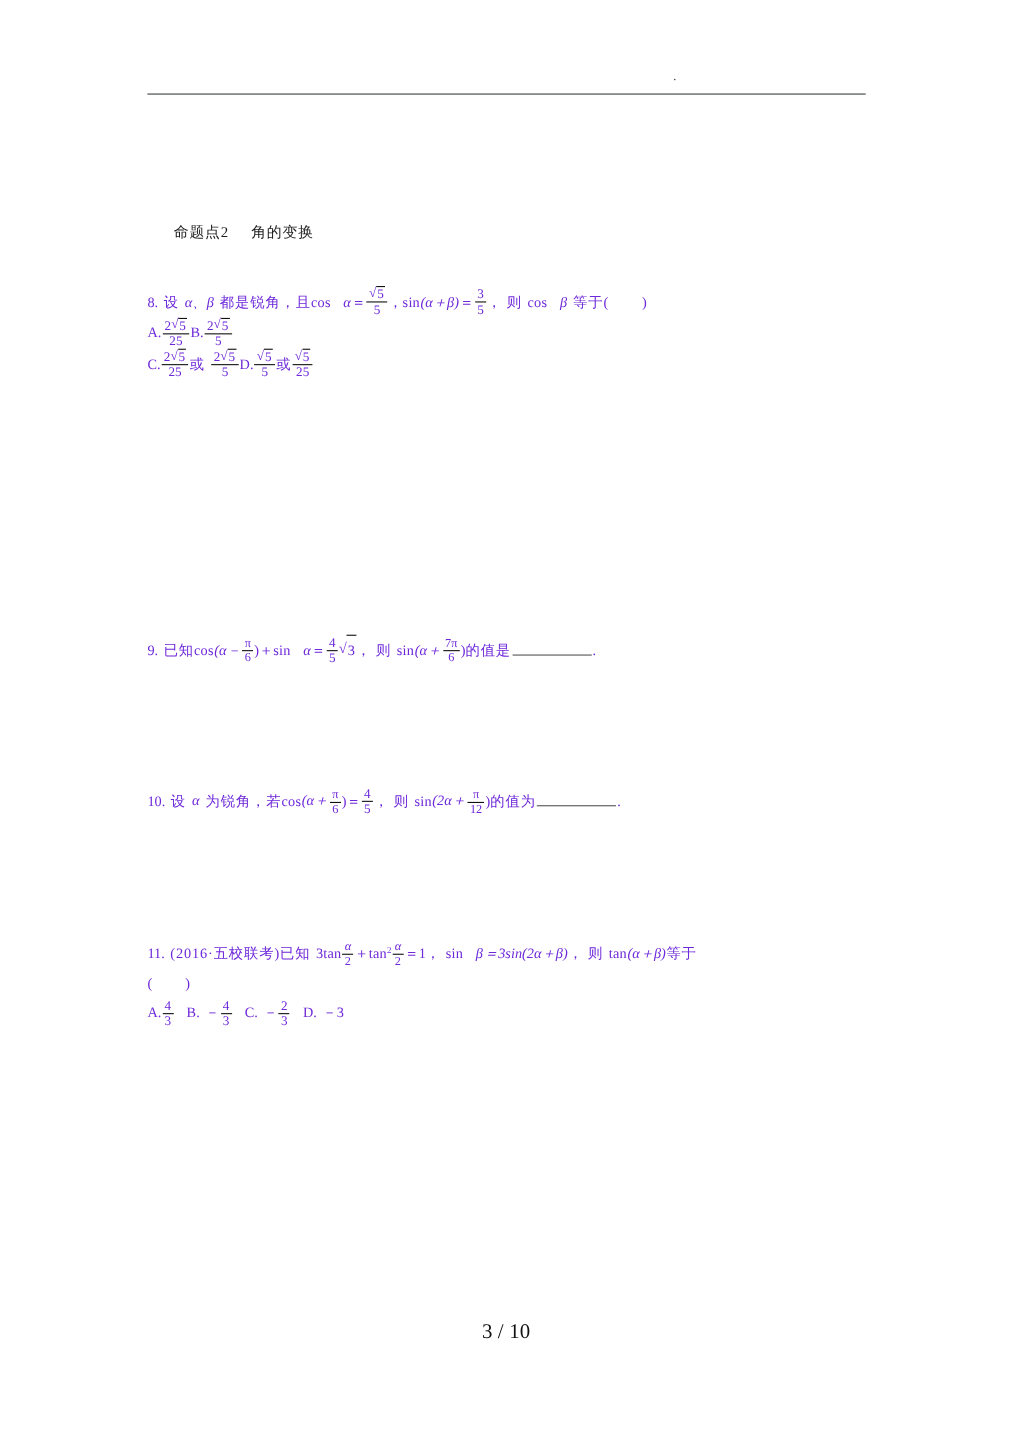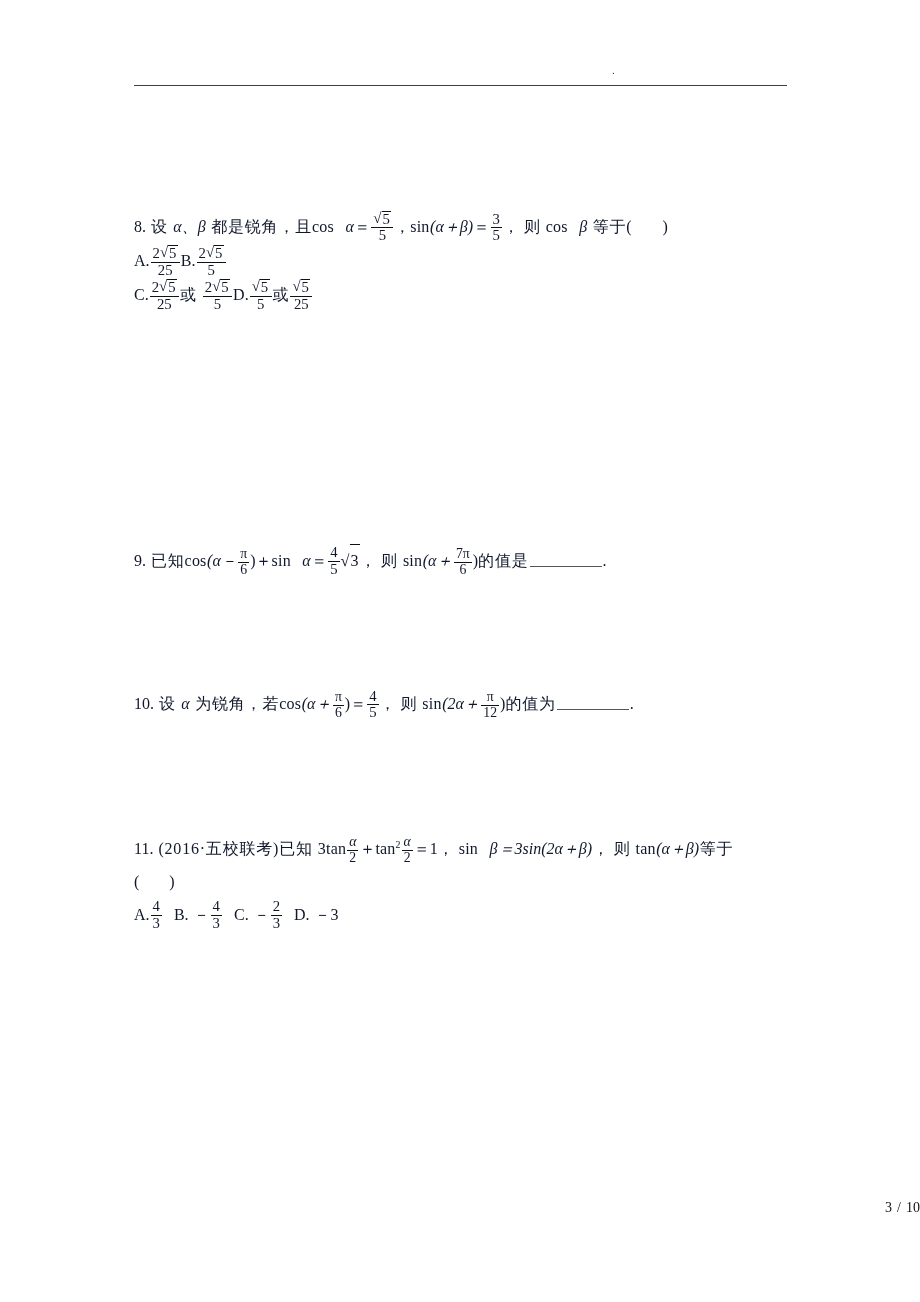--- a/index.html
+++ b/index.html
@@ -56,23 +56,23 @@
   }
 
   .section-heading {
     font-size: 13.5px;
     letter-spacing: 0.6px;
     color: #1a1a1a;
     white-space: pre;
   }
 
   .problem {
-    font-size: 16px;
+    font-size: 13px;
     line-height: 2.05;
-    color: #0f172a;
+    color: #6d28d9;
   }
   .pline {
     display: block;
     white-space: nowrap;
   }
 
   
   .gap-a { height: 232px; }
   .gap-b { height: 110px; }
   .gap-c { height: 112px; }
@@ -149,38 +149,41 @@
   .sp-s { display: inline-block; width: 5px; }
   .sp-m { display: inline-block; width: 11px; }
   .sp-l { display: inline-block; width: 20px; }
 
   
   .footer {
     position: absolute;
     left: 0;
     right: 0;
     top: 1200px;
-    text-align: right;
-    font-size: 14px;
+    text-align: center;
+    font-size: 19px;
     color: #111;
   }
   .footer .pno { font-family: "Liberation Serif", serif; }
 </style>
 </head>
 <body>
 
 <div class="page">
 
   <div class="header">
     <span class="header-mark">.</span>
     <div class="header-rule"></div>
   </div>
 
   <div class="content">
 
+    <div class="section-heading">
+      <span class="cjk">命题点2</span><span class="sp-l"></span><span class="cjk">角的变换</span>
+    </div>
 
     <div class="problem" style="margin-top:24px;">
       <span class="pline">
         <span>8.</span><span class="sp-s"></span><span class="cjk">设</span><span class="sp-s"></span><span class="var">α、β</span><span class="sp-s"></span><span class="cjk">都是锐角，且</span><span class="fn">cos</span><span class="sp-m"></span><span class="var">α</span><span>＝</span><span class="frac"><span class="num"><span class="sqrt"><span class="radicand">5</span></span></span><span class="den">5</span></span><span>，</span><span class="fn">sin</span><span class="var">(α＋β)</span><span>＝</span><span class="frac"><span class="num">3</span><span class="den">5</span></span><span>，</span><span class="sp-s"></span><span class="cjk">则</span><span class="sp-s"></span><span class="fn">cos</span><span class="sp-m"></span><span class="var">β</span><span class="sp-s"></span><span class="cjk">等于(</span><span class="paren-blank"></span><span>)</span>
       </span>
 
       <span class="pline choices">
         <span class="choice-label">A.</span><span class="frac"><span class="num">2<span class="sqrt"><span class="radicand">5</span></span></span><span class="den">25</span></span><span class="choice-label">B.</span><span class="frac"><span class="num">2<span class="sqrt"><span class="radicand">5</span></span></span><span class="den">5</span></span>
       </span>
 

